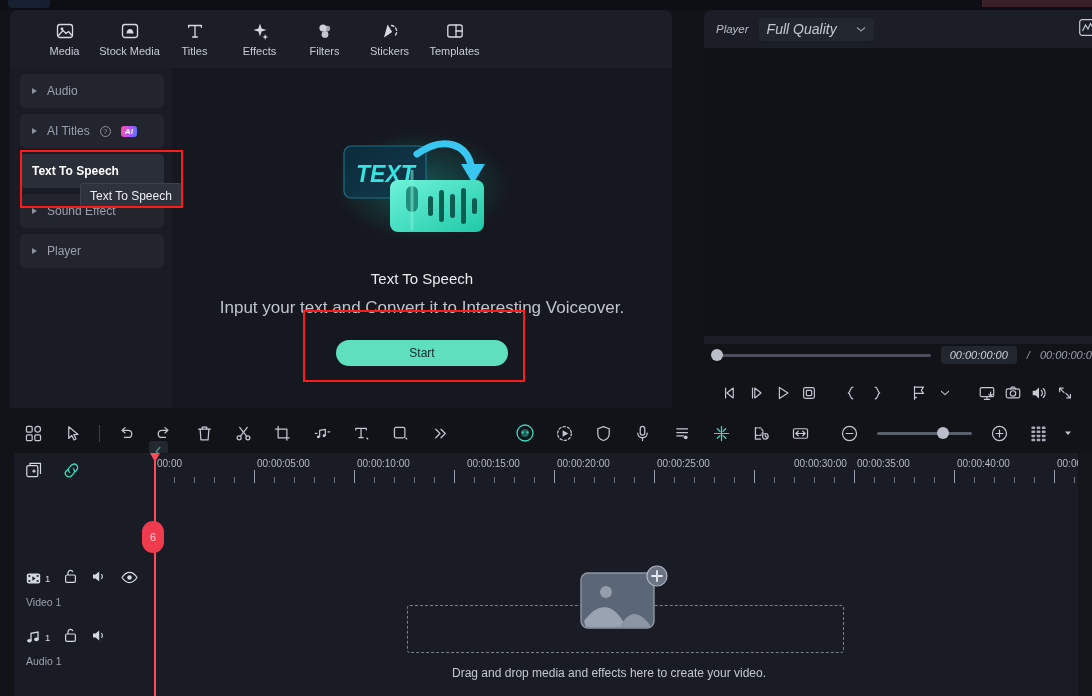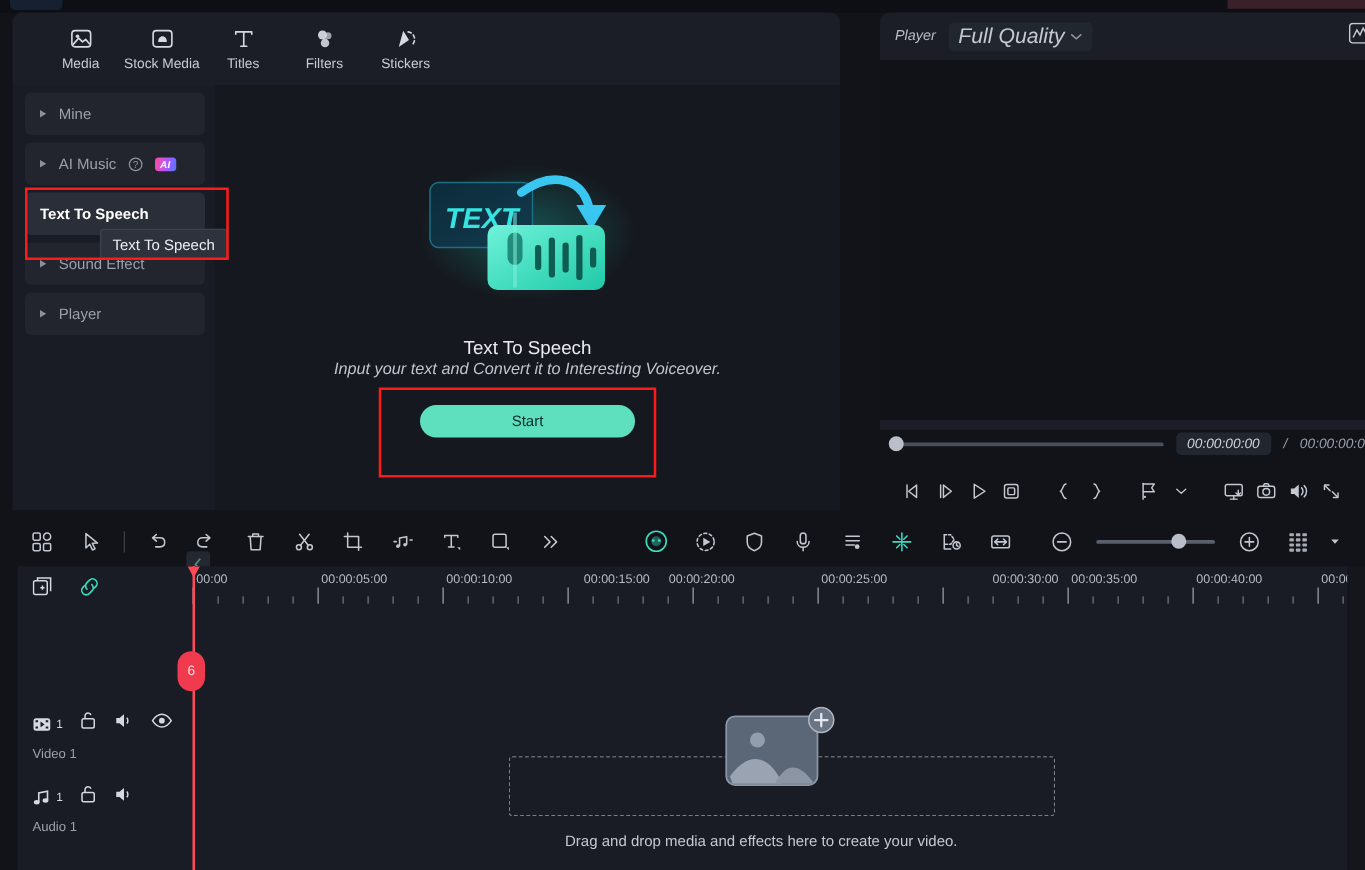--- a/index.html
+++ b/index.html
@@ -70,37 +70,37 @@
     background:#232730; display:flex; align-items:center; justify-content:center; cursor:pointer;
   }
 
   
   .centerpanel {
     position:absolute; left:172px; top:68px; width:500px; height:340px;
     background:#15181e; display:flex; flex-direction:column; align-items:center;
   }
   .tts-art { margin-top:58px; width:200px; height:120px; position:relative; }
   .tts-title { margin-top:24px; font-size:15px; color:#e9ebef; }
-  .tts-sub { font-size:13px; color:#c0c4cc;font-style:italic; }
+  .tts-sub { margin-top:11px; font-size:17px; color:#c0c4cc; }
   .start-btn {
     margin-top:22px; width:172px; height:26px; border-radius:13px;
     background:#5ee0bf; color:#0f2b25; font-size:12px; border:none;
     display:flex; align-items:center; justify-content:center; cursor:pointer;
   }
   .redbox2 { position:absolute; left:303px; top:310px; width:222px; height:72px; border:2.5px solid #ff1a1a; z-index:30; pointer-events:none; }
 
   
   .playerpanel { position:absolute; left:704px; top:10px; width:406px; height:334px; background:#1b1e27; border-radius:8px 8px 0 0;font-style:italic; }
   .player-head { height:38px; display:flex; align-items:center; padding:0 12px; gap:10px; }
   .player-head .plabel { font-size:11.5px; color:#b9bec8; }
   .qual-select {
     width:115px; height:23px; background:#22262f; border-radius:4px;
     display:flex; align-items:center; justify-content:space-between; padding:0 8px; cursor:pointer;
   }
-  .qual-select span { font-size:17px; color:#c4c9d2; }
+  .qual-select span { font-size:14px; color:#c4c9d2; }
   .player-head .spacer { flex:1; }
   .pstage { position:absolute; left:0; top:38px; width:406px; height:288px; background:#101218; }
   .scrubrow { position:absolute; left:0; top:330px; width:406px; height:30px; display:flex; align-items:center; padding:0 12px; gap:10px; }
   .scrub-track { position:relative; flex:1; height:3px; background:#4a4f5a; border-radius:2px; }
   .scrub-knob { position:absolute; left:-5px; top:-4.5px; width:12px; height:12px; border-radius:50%; background:#b9bec8; cursor:pointer; }
   .tc-box { background:#22262f; border-radius:4px; padding:3px 9px; font-size:11px; color:#cfd3da; font-family:"Liberation Sans", sans-serif; }
   .tc-sep { font-size:11px; color:#9aa0ab; }
   .tc-total { font-size:11px; color:#9aa0ab; }
   .pctrls { position:absolute; left:0; top:368px; width:406px; height:30px; display:flex; align-items:center; padding:0 14px; }
   .pctrls .pbtn { width:26px; height:24px; display:flex; align-items:center; justify-content:center; cursor:pointer; color:#c3c8d1; }
@@ -164,45 +164,60 @@
   </div>
   <div class="tabitem ">
     <span class="ic"><svg width="20" height="20" viewBox="0 0 20 20" fill="none" stroke="currentColor" stroke-width="1.3" stroke-linecap="round" stroke-linejoin="round">
             <path d="M4 4.5 H16 M10 4.5 V16"></path>
             <path d="M3.6 4.5 V6.3 M16.4 4.5 V6.3 M7.6 16 H12.4"></path>
           </svg></span>
     <span class="lb">Titles</span>
   </div>
   <div class="tabitem ">
     <span class="ic"><svg width="20" height="20" viewBox="0 0 20 20" fill="none" stroke="currentColor" stroke-width="1.3" stroke-linecap="round" stroke-linejoin="round">
+            <path d="M10 2.6 L11.6 7.4 L16.4 9 L11.6 10.6 L10 15.4 L8.4 10.6 L3.6 9 L8.4 7.4 Z" fill="currentColor" stroke="none"></path>
+            <path d="M15.2 13 L16 15.2 L18.2 16 L16 16.8 L15.2 19 L14.4 16.8 L12.2 16 L14.4 15.2 Z" fill="currentColor" stroke="none"></path>
+          </svg></span>
+    <span class="lb">Effects</span>
+  </div>
+  <div class="tabitem ">
+    <span class="ic"><svg width="20" height="20" viewBox="0 0 20 20" fill="none" stroke="currentColor" stroke-width="1.3" stroke-linecap="round" stroke-linejoin="round">
             <circle cx="8" cy="7" r="3.6" fill="currentColor" stroke="none" opacity="0.95"></circle>
             <circle cx="12.4" cy="7.6" r="2.8" fill="currentColor" stroke="none" opacity="0.7"></circle>
             <circle cx="10" cy="13.4" r="3.4" fill="currentColor" stroke="none" opacity="0.9"></circle>
           </svg></span>
     <span class="lb">Filters</span>
   </div>
   <div class="tabitem ">
     <span class="ic"><svg width="20" height="20" viewBox="0 0 20 20" fill="none" stroke="currentColor" stroke-width="1.3" stroke-linecap="round" stroke-linejoin="round">
             <path d="M4 16.5 L7.6 3.6 L12.2 11 Z" fill="currentColor" stroke="none"></path>
             <path d="M11.5 4.5 A6 6 0 0 1 15.5 14" stroke-dasharray="2.6 2.2"></path>
           </svg></span>
     <span class="lb">Stickers</span>
   </div>
+  <div class="tabitem ">
+    <span class="ic"><svg width="20" height="20" viewBox="0 0 20 20" fill="none" stroke="currentColor" stroke-width="1.3" stroke-linecap="round" stroke-linejoin="round">
+            <rect x="2.8" y="4" width="14.4" height="12" rx="2"></rect>
+            <path d="M11 4 V16"></path>
+            <path d="M11 10 H17.2"></path>
+          </svg></span>
+    <span class="lb">Templates</span>
+  </div>
     </div>
 
   <div class="leftpanel">
     <div id="navlist">
   <div class="navrow muted">
     <span class="caret"></span>
-    <span class="nlabel">Mine</span>
+    <span class="nlabel">Audio</span>
 
   </div>
   <div class="navrow muted">
     <span class="caret"></span>
-    <span class="nlabel">AI Music</span>
+    <span class="nlabel">AI Titles</span>
     <span class="qmark">?</span>
     <span class="aibadge">AI</span>
   </div>
   <div class="navrow selected">
 
     <span class="nlabel">Text To Speech</span>
 
   </div>
   <div class="navrow muted">
     <span class="caret"></span>
@@ -588,21 +603,21 @@
         <div class="rtick" style="left:254px;height:6px"></div>
         <div class="rtick" style="left:274px;height:6px"></div>
         <div class="rtick" style="left:294px;height:6px"></div>
         <div class="rtick" style="left:314px;height:13px;background:#9aa0ab"></div>
         <div class="rlabel" style="left:327px">00:00:15:00</div>
         <div class="rtick" style="left:334px;height:6px"></div>
         <div class="rtick" style="left:354px;height:6px"></div>
         <div class="rtick" style="left:374px;height:6px"></div>
         <div class="rtick" style="left:394px;height:6px"></div>
         <div class="rtick" style="left:414px;height:13px;background:#9aa0ab"></div>
-        <div class="rlabel" style="left:395px">00:00:20:00</div>
+        <div class="rlabel" style="left:417px">00:00:20:00</div>
         <div class="rtick" style="left:434px;height:6px"></div>
         <div class="rtick" style="left:454px;height:6px"></div>
         <div class="rtick" style="left:474px;height:6px"></div>
         <div class="rtick" style="left:494px;height:6px"></div>
         <div class="rtick" style="left:514px;height:13px;background:#9aa0ab"></div>
         <div class="rlabel" style="left:517px">00:00:25:00</div>
         <div class="rtick" style="left:534px;height:6px"></div>
         <div class="rtick" style="left:554px;height:6px"></div>
         <div class="rtick" style="left:574px;height:6px"></div>
         <div class="rtick" style="left:594px;height:6px"></div>

